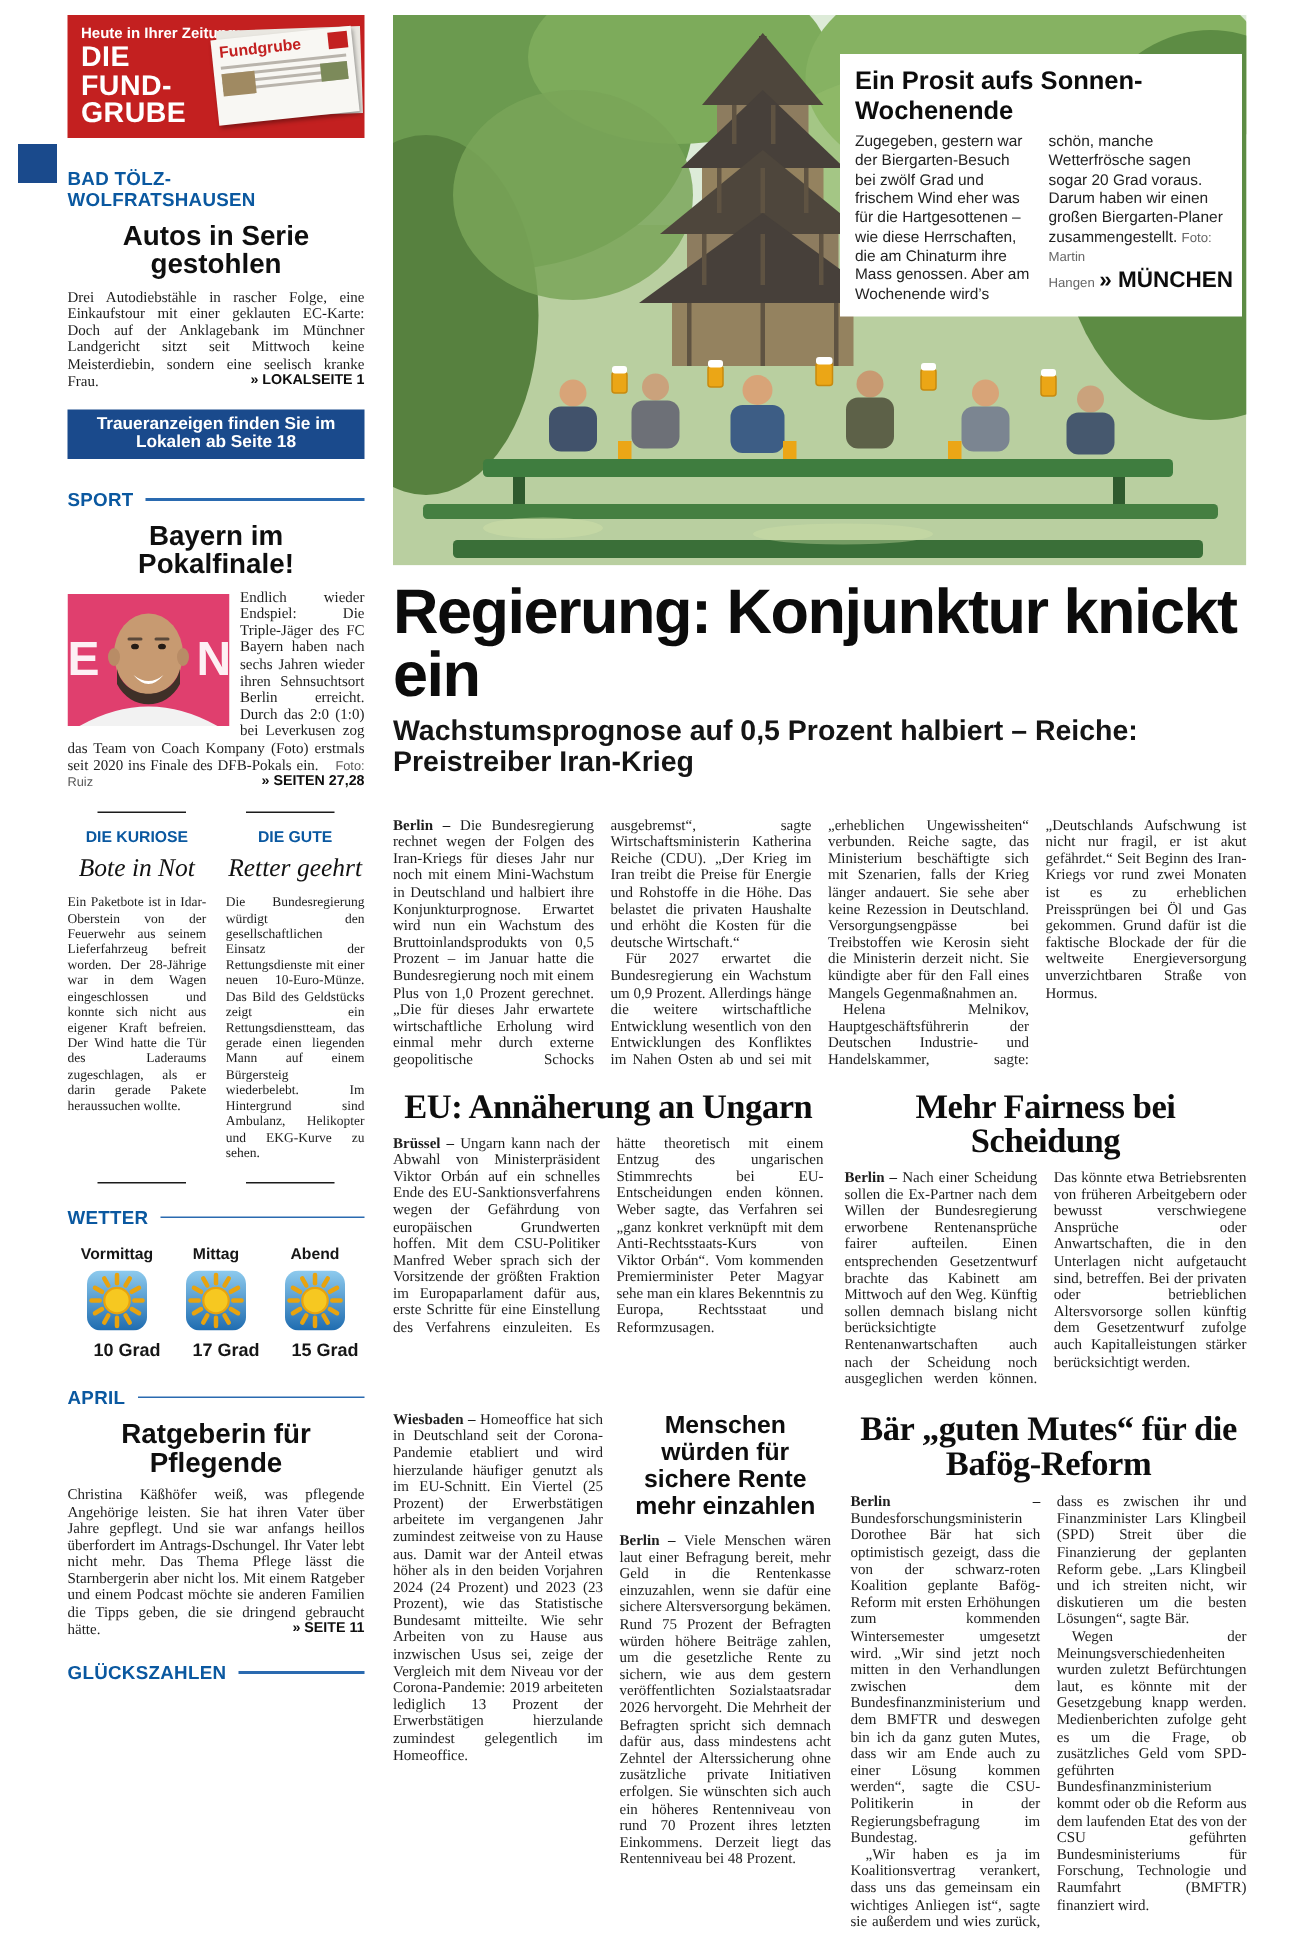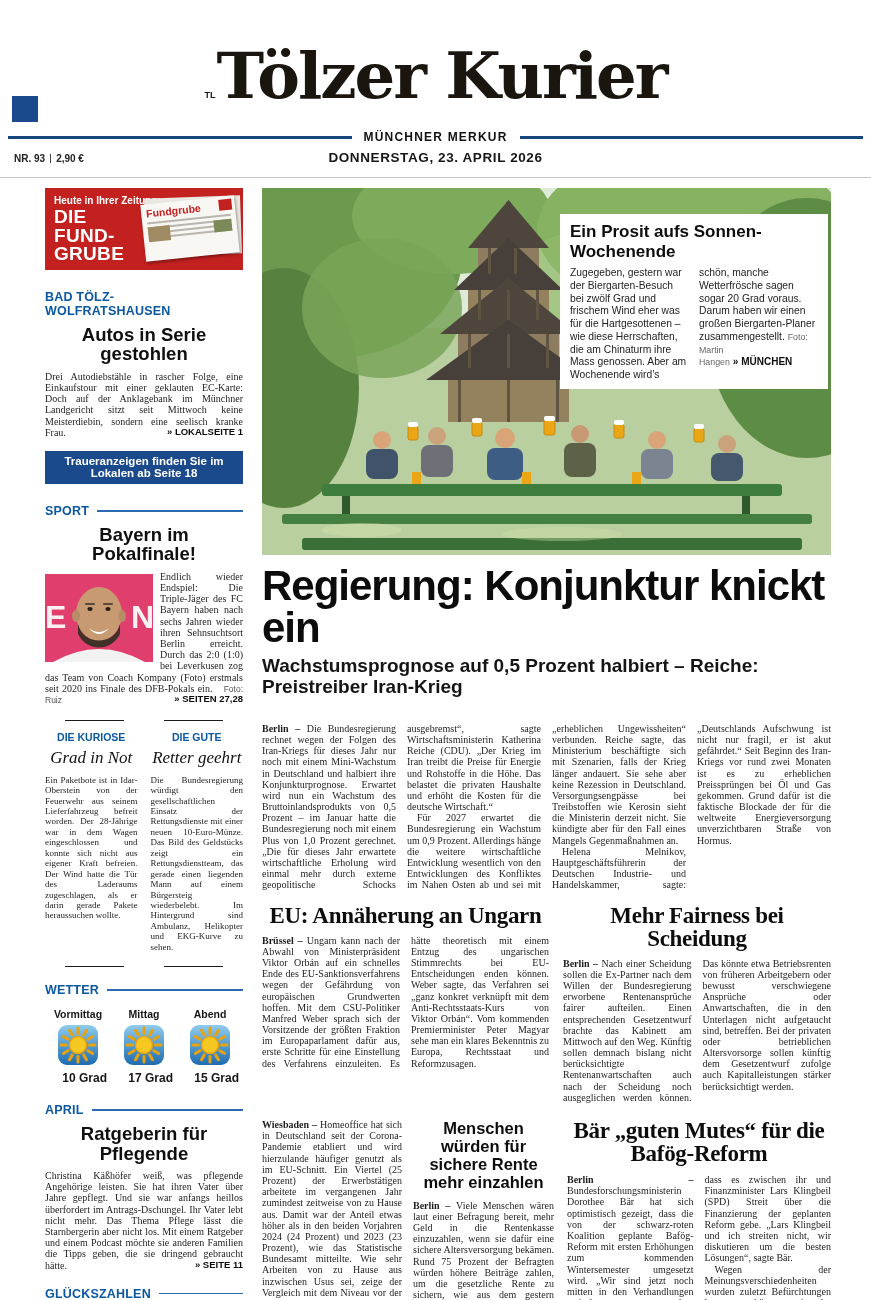--- a/index.html
+++ b/index.html
@@ -79,21 +79,21 @@
   .bayern-wrap { margin-top:18px; }
   .lucky-wrap { margin-top:16px; position:relative; }
 
   
   .hero { position:relative; width:569px; height:367px; overflow:hidden; }
   .hero svg.scene { display:block; }
   .hero-box { position:absolute; top:26px; right:3px; width:268px; background:#fff; padding:8px 10px 7px; }
   .hb-title { font-family:"Liberation Sans",sans-serif; font-weight:700; font-size:17px; margin-bottom:5px; color:#0d0d0d; }
   .hb-text { font-family:"Liberation Sans",sans-serif; font-size:10.3px; line-height:1.24; column-count:2; column-gap:10px; color:#222; }
   .hb-text .credit { font-size:8.8px; color:#666; }
-  .hb-text .kicker { font-size:10px; margin-left:3px; }
+  .hb-text .kicker { font-size:15px; margin-left:3px; }
 
   
   .lead-h { font-family:"Liberation Sans",sans-serif; font-weight:700; font-size:42px; line-height:1; letter-spacing:-1px; margin:10px 0 7px; color:#0c0c0c; }
   .lead-sub { font-family:"Liberation Sans",sans-serif; font-weight:700; font-size:19px; line-height:1.1; margin-bottom:25px; color:#151515; }
   .cols4 { column-count:4; column-gap:11px; }
   .cols2 { column-count:2; column-gap:11px; }
 
   .row2 { display:flex; gap:14px; margin-top:13px; }
   .art-eu { width:287px; }
   .art-div { width:268px; }
@@ -115,32 +115,20 @@
       <stop offset="0" stop-color="#8ecbee"></stop>
         <stop offset="1" stop-color="#1f6cb0"></stop>
     </linearGradient>
   </defs>
 </svg>
 
 <div class="page">
 
   <div class="corner-sq"></div>
 
-  <header class="masthead">
-    <div class="m-title"><span class="m-ed">TL</span><span>Tölzer Kurier</span></div>
-    <div class="pub-row">
-      <span class="rule"></span>
-      <span class="pub-label">MÜNCHNER MERKUR</span>
-      <span class="rule"></span>
-    </div>
-    <div class="date-row">
-      <span class="issue"><span>NR. 93</span><span class="vbar"></span><span>2,90 €</span></span>
-      <div class="date-label">DONNERSTAG, 23. APRIL 2026</div>
-    </div>
-  </header>
 
   <div class="content">
 
     <aside class="sidebar">
 
       <div class="promo">
         <div class="promo-kicker">Heute in Ihrer Zeitung:</div>
         <div class="promo-title">
           <div>DIE</div>
           <div>FUND-</div>
@@ -204,21 +192,21 @@
       </div>
 
       <div class="twin-rules">
           <i></i>
           <i></i>
         </div>
 
       <div class="duo">
         <div class="dcol">
           <div class="duo-sec">DIE KURIOSE</div>
-          <div class="duo-head">Grad in Not</div>
+          <div class="duo-head">Bote in Not</div>
           <div class="body">Ein Paketbote ist in Idar-Oberstein von der Feuerwehr aus seinem Lieferfahrzeug befreit worden. Der 28-Jährige war in dem Wagen eingeschlossen und konnte sich nicht aus eigener Kraft befreien. Der Wind hatte die Tür des Laderaums zugeschlagen, als er darin gerade Pakete heraussuchen wollte.</div>
         </div>
         <div class="dcol">
           <div class="duo-sec">DIE GUTE</div>
           <div class="duo-head">Retter geehrt</div>
           <div class="body">Die Bundesregierung würdigt den gesellschaftlichen Einsatz der Rettungsdienste mit einer neuen 10-Euro-Münze. Das Bild des Geldstücks zeigt ein Rettungsdienstteam, das gerade einen liegenden Mann auf einem Bürgersteig wiederbelebt. Im Hintergrund sind Ambulanz, Helikopter und EKG-Kurve zu sehen.</div>
         </div>
       </div>
 
       <div class="twin-rules">

